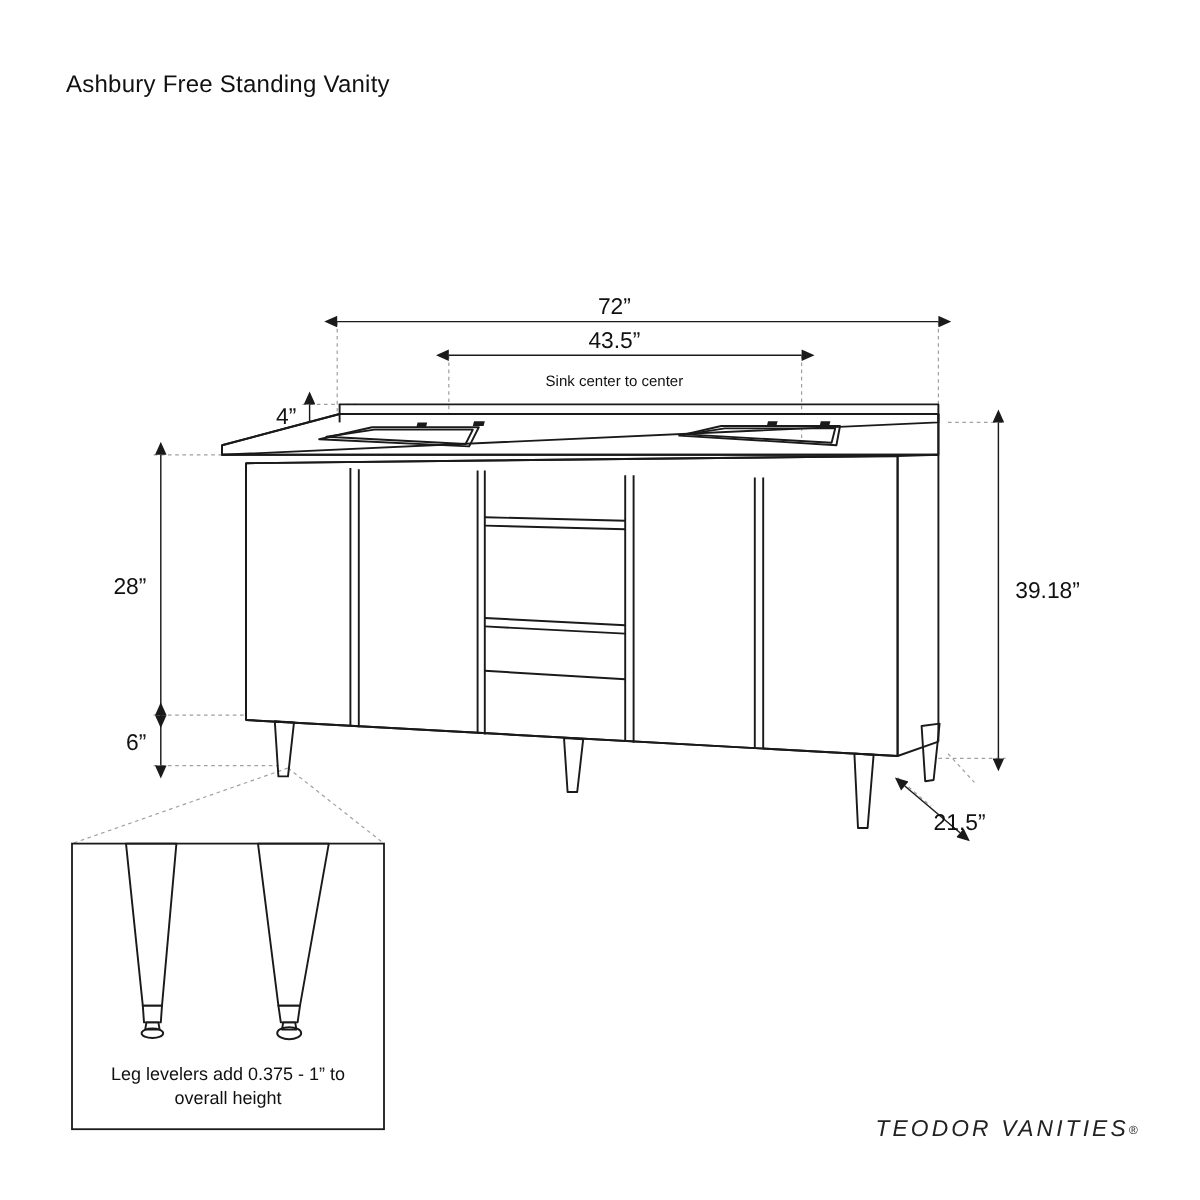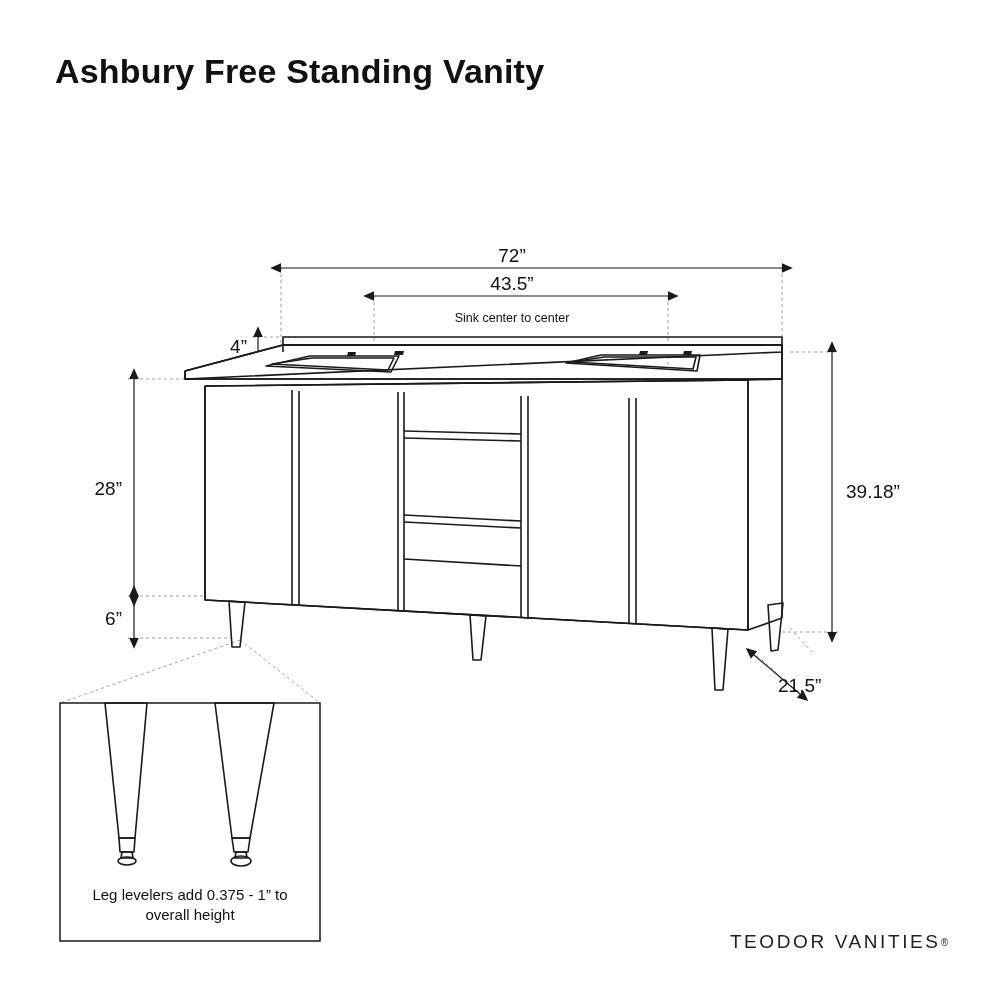--- a/index.html
+++ b/index.html
@@ -19,23 +19,23 @@
     position: absolute;
     inset: 0;
   }
   .title-block {
     position: absolute;
     left: 55px;
     top: 50px;
     width: 600px;
   }
   .title-line {
-    font-size: 34px;
+    font-size: 20px;
     line-height: 42px;
-    font-weight: 700;
+    font-weight: 400;
     letter-spacing: 0.2px;
     color: #111;
   }
   svg.diagram {
     position: absolute;
     left: 0;
     top: 0;
     width: 1000px;
     height: 1000px;
   }
@@ -55,20 +55,21 @@
     fill: #111;
   }
   .brand {
     position: absolute;
     right: 52px;
     bottom: 47px;
     font-size: 19px;
     letter-spacing: 2.6px;
     color: #222;
     font-family: "Liberation Sans", sans-serif;
+    font-style: italic;
   }
   .brand .reg {
     font-size: 10px;
     letter-spacing: 0;
     vertical-align: 2px;
   }
 </style>
 </head>
 <body>
 

